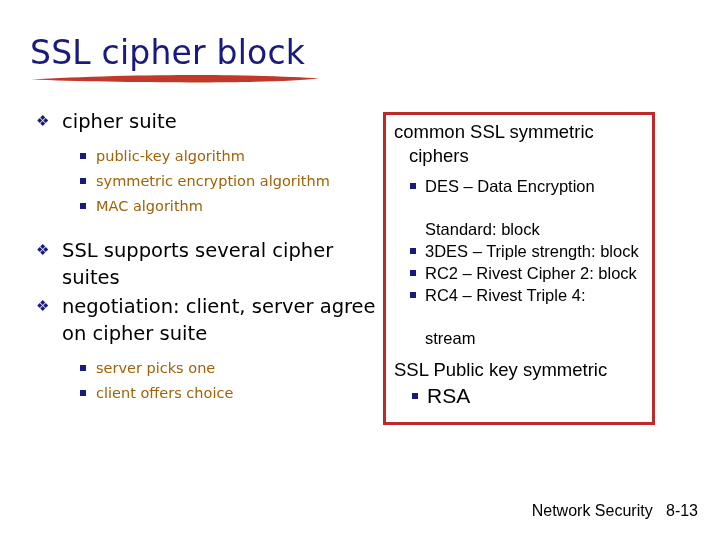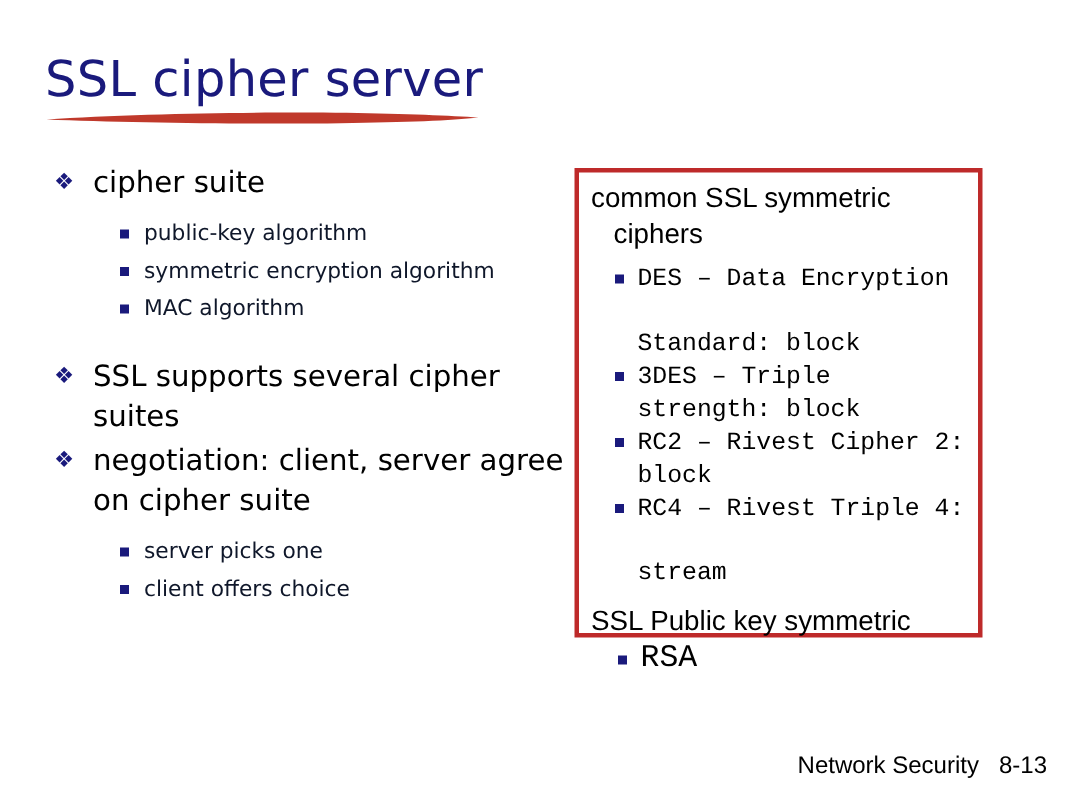--- a/index.html
+++ b/index.html
@@ -60,21 +60,21 @@
     color: #1a1a7c;
     font-size: 15px;
     line-height: 27px;
   }
 
   .lvl2 {
     position: relative;
     padding-left: 66px;
     font-size: 14.5px;
     line-height: 25px;
-    color: #0f172a;
+    color: #a16207;
   }
   .lvl2 .bullet-sq {
     position: absolute;
     left: 50px;
     top: 9px;
     width: 6px;
     height: 6px;
     background: #1a1a7c;
   }
 
@@ -110,21 +110,20 @@
     display: block;
     padding-left: 15px;
   }
 
   .r-item {
     position: relative;
     padding-left: 34px;
     font-size: 16.5px;
     line-height: 22px;
     color: #000000;
-    font-family: Liberation Mono, monospace;
   }
   .r-item .bullet-sq {
     position: absolute;
     left: 19px;
     top: 8px;
     width: 6px;
     height: 6px;
     background: #1a1a7c;
   }
   .r-item .cont {
@@ -153,21 +152,21 @@
     bottom: 20px;
     font-family: "Liberation Sans", sans-serif;
     font-size: 16px;
     color: #000000;
     white-space: pre;
   }
 </style>
 </head>
 <body>
 
-<div id="slide-title">SSL cipher server</div>
+<div id="slide-title">SSL cipher block</div>
 
 <svg id="title-underline" viewBox="0 0 288 9" preserveAspectRatio="none">
   <path d="M0,5.6 C60,1.6 150,0.4 200,1.2 C240,1.9 270,3.2 288,4.4 C270,6.4 240,7.6 196,8.2 C140,8.9 55,7.8 0,5.6 Z" fill="#c0392b"></path>
 </svg>
 
 <div id="left-column">
 
   <div class="lvl1">
     <span class="bullet">❖</span>
     <span>cipher suite</span>

